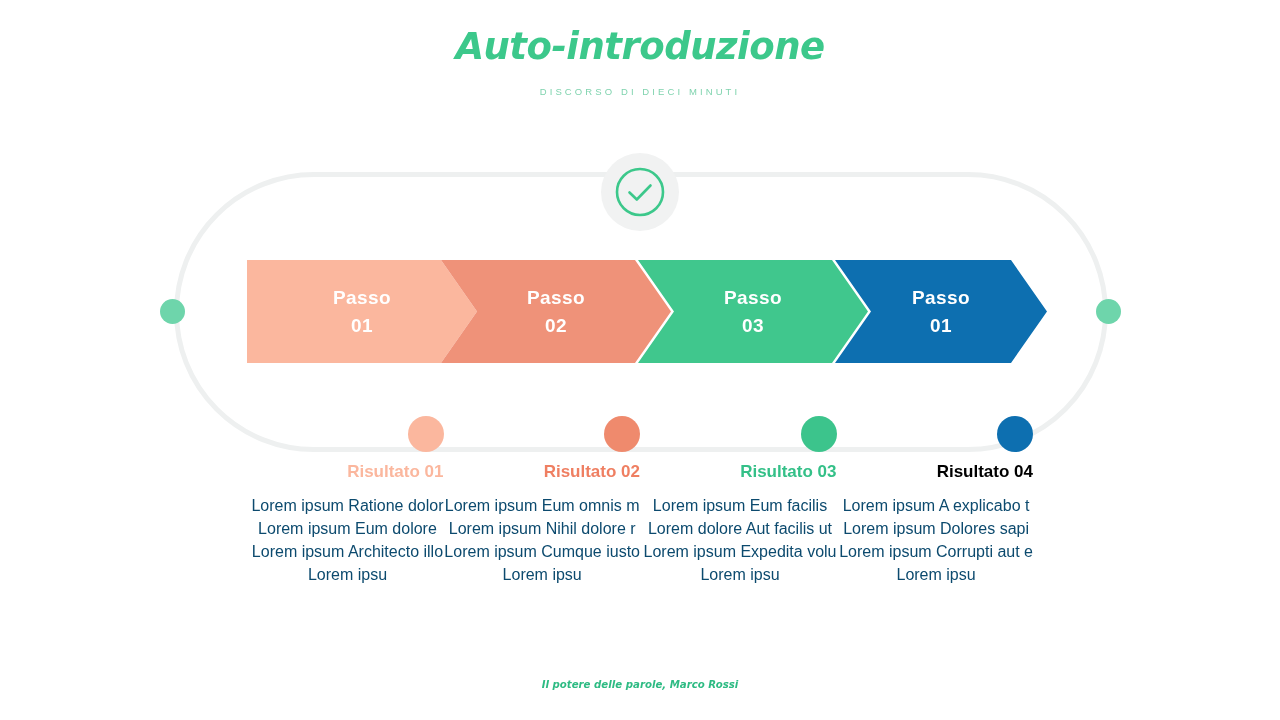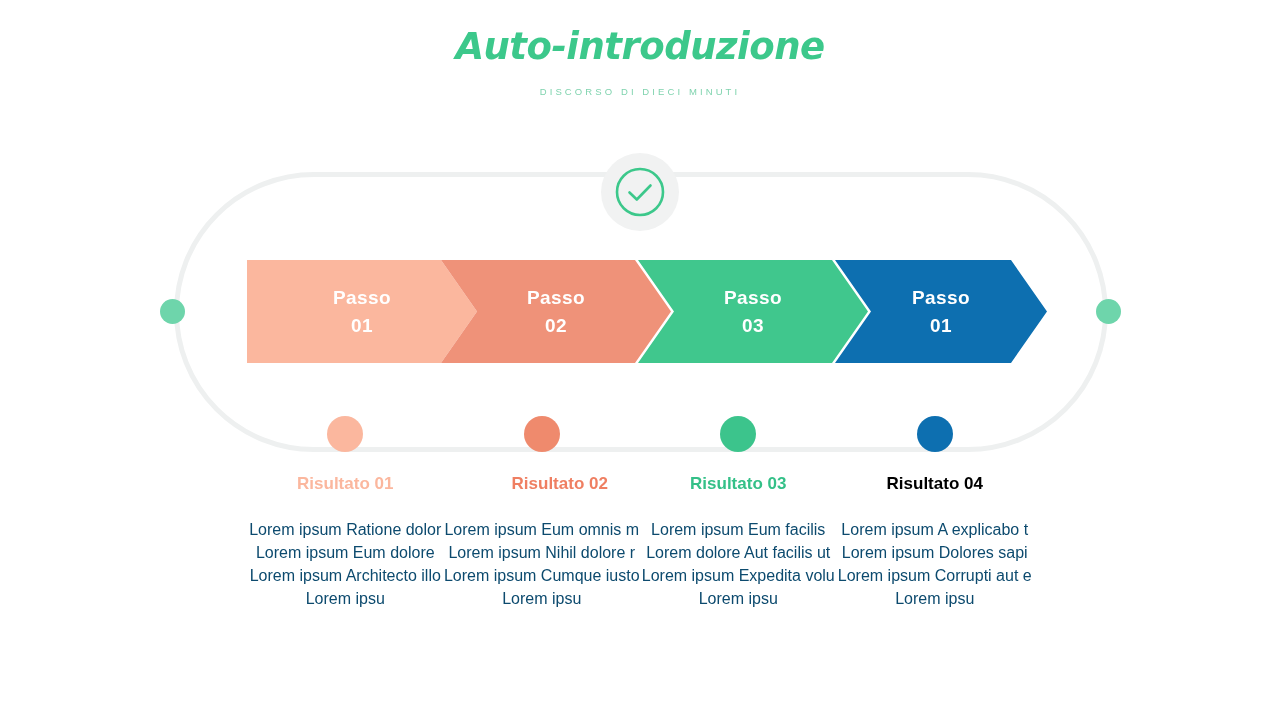--- a/index.html
+++ b/index.html
@@ -137,23 +137,22 @@
     position: absolute;
     left: 247px;
     top: 416px;
     width: 786px;
     display: flex;
   }
   .result-col {
     width: 196.5px;
     display: flex;
     flex-direction: column;
-    align-items: center;
-    text-align: center;
-    gap: 12px;
+    align-items: flex-end;
+    text-align: center;
   }
   .result-dot {
     width: 36px;
     height: 36px;
     border-radius: 50%;
     margin-bottom: 11px;
   }
   .result-title {
     font-family: "Liberation Sans", sans-serif;
     font-size: 17px;
@@ -298,13 +297,14 @@
       <div>Lorem ipsum Dolores sapi</div>
       <div>Lorem ipsum Corrupti aut e</div>
       <div>Lorem ipsu</div>
     </div>
   </div>
 
 </div>
 
 <div id="footer">
   <div id="footer-note">LAUREA MAGISTRALE IN DESIGN VISIVO 1376003</div>
+  <div id="footer-credit">Il potere delle parole, Marco Rossi</div>
 </div>
 
 </body></html>

